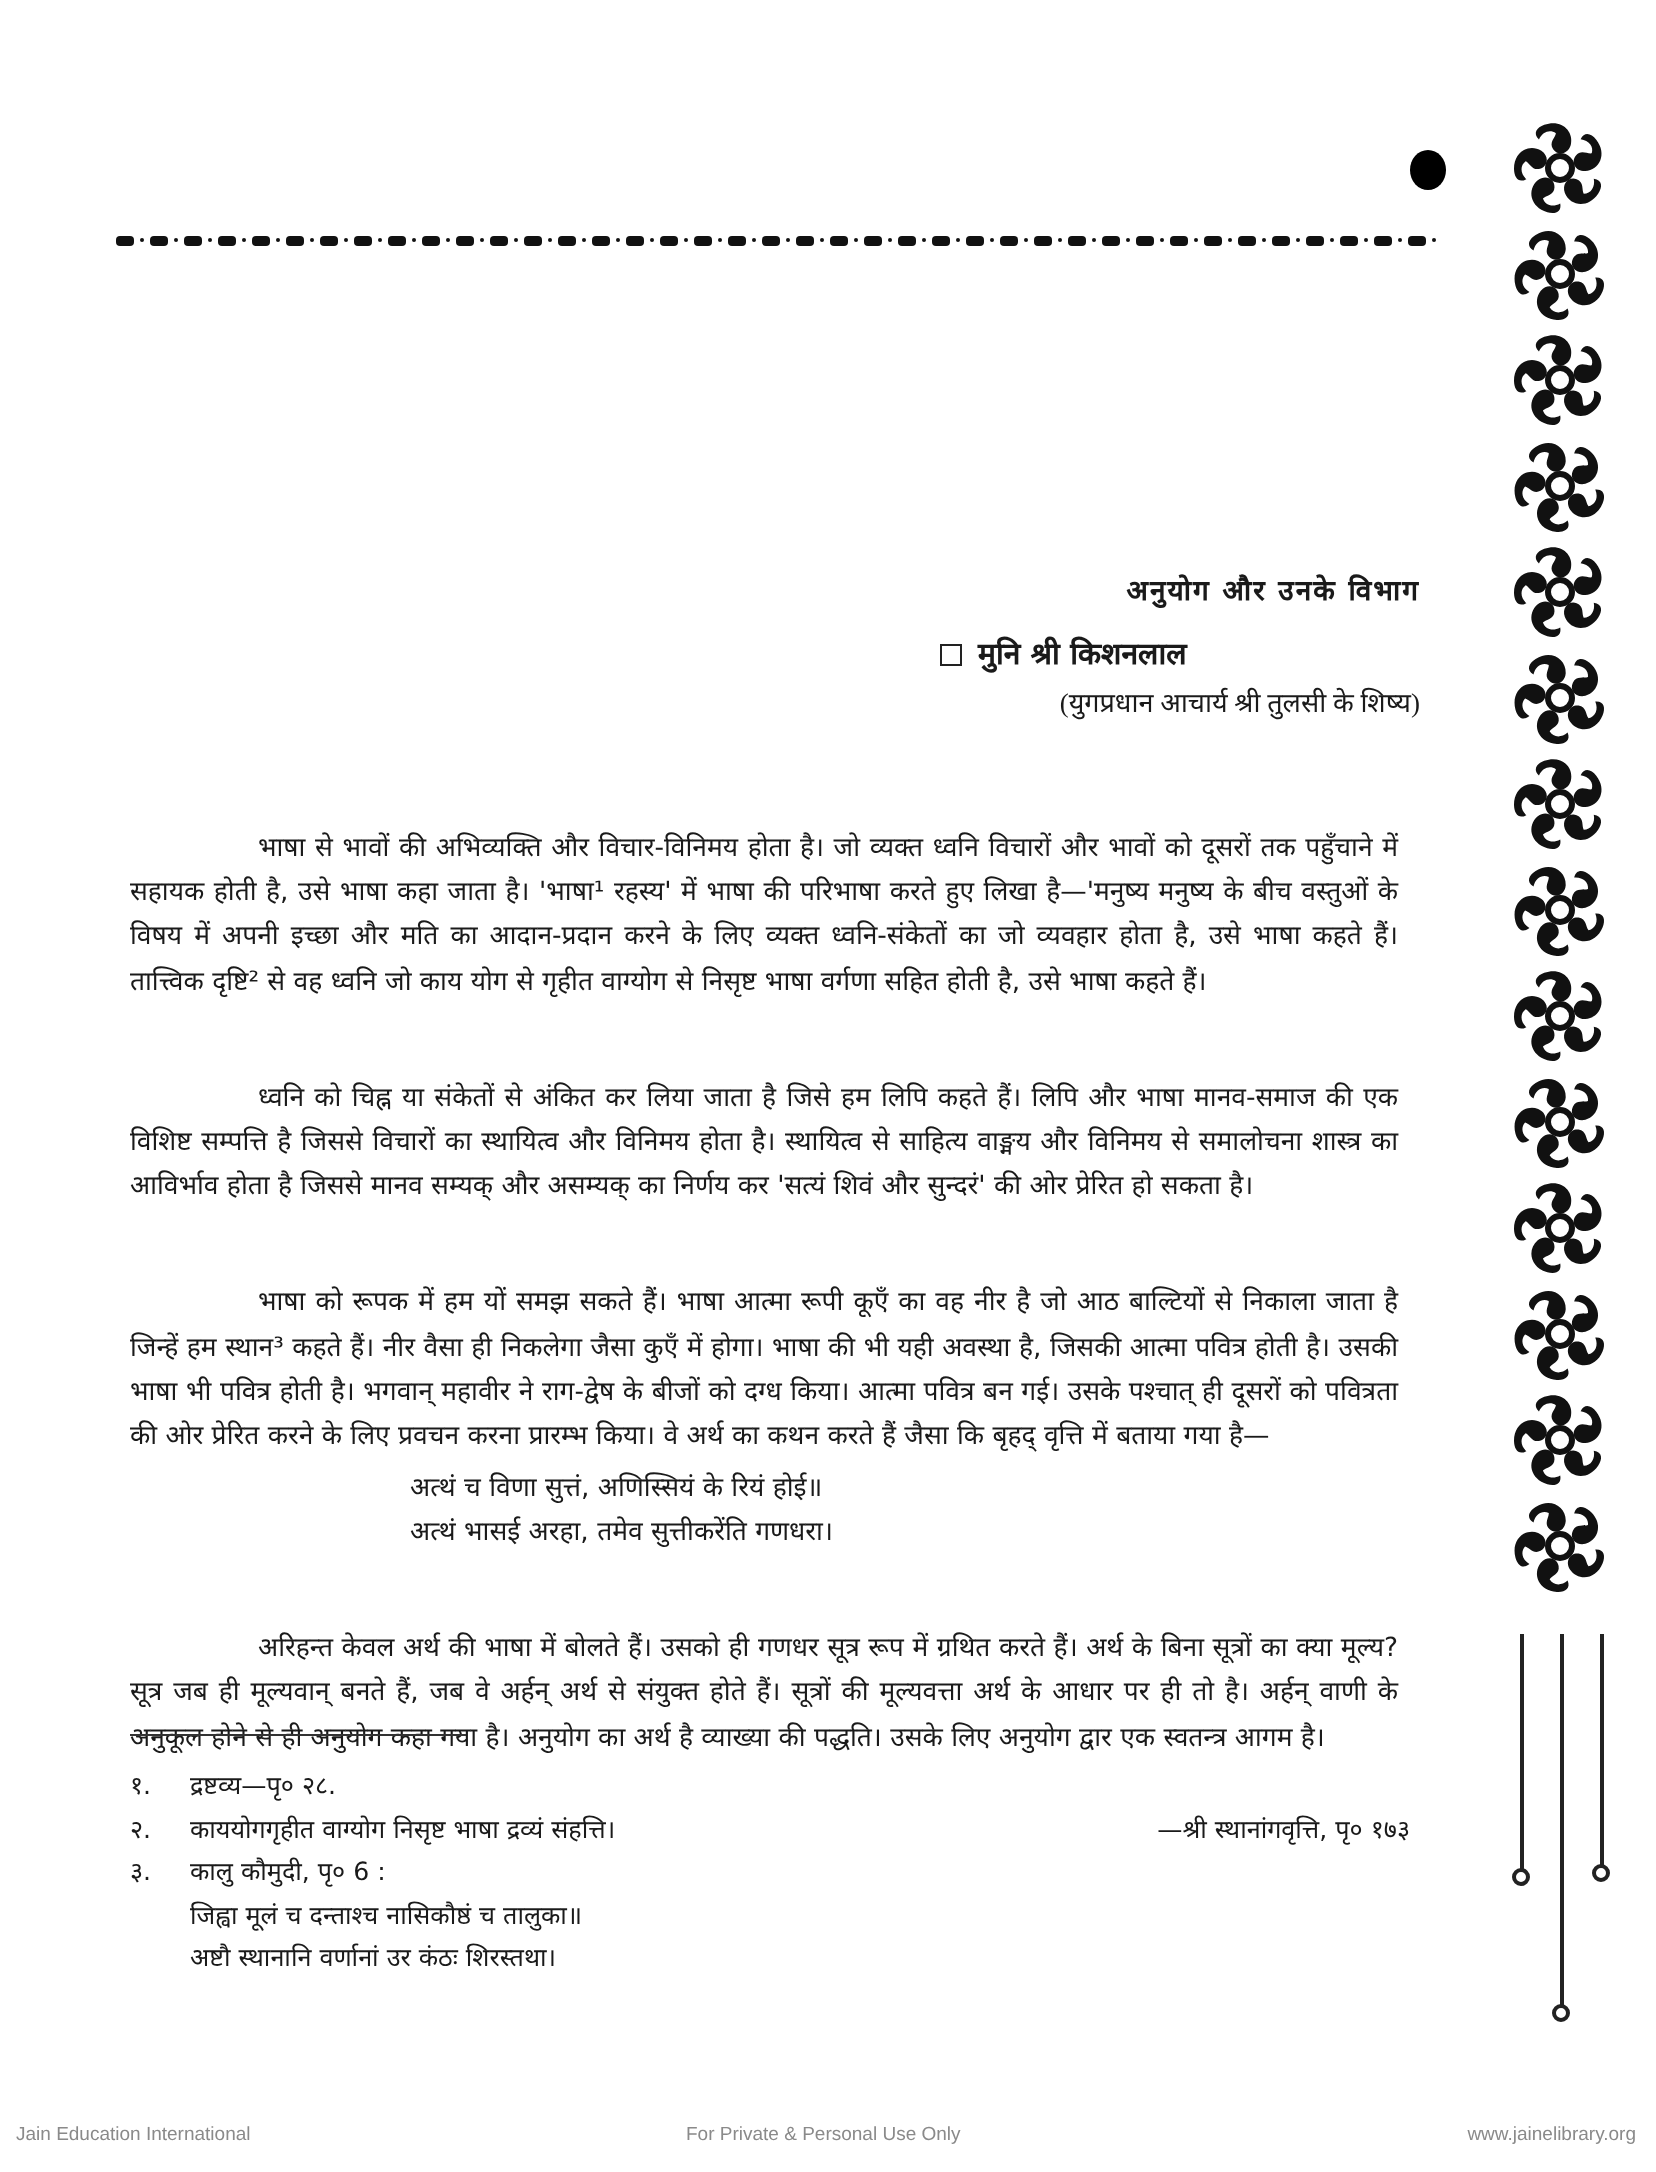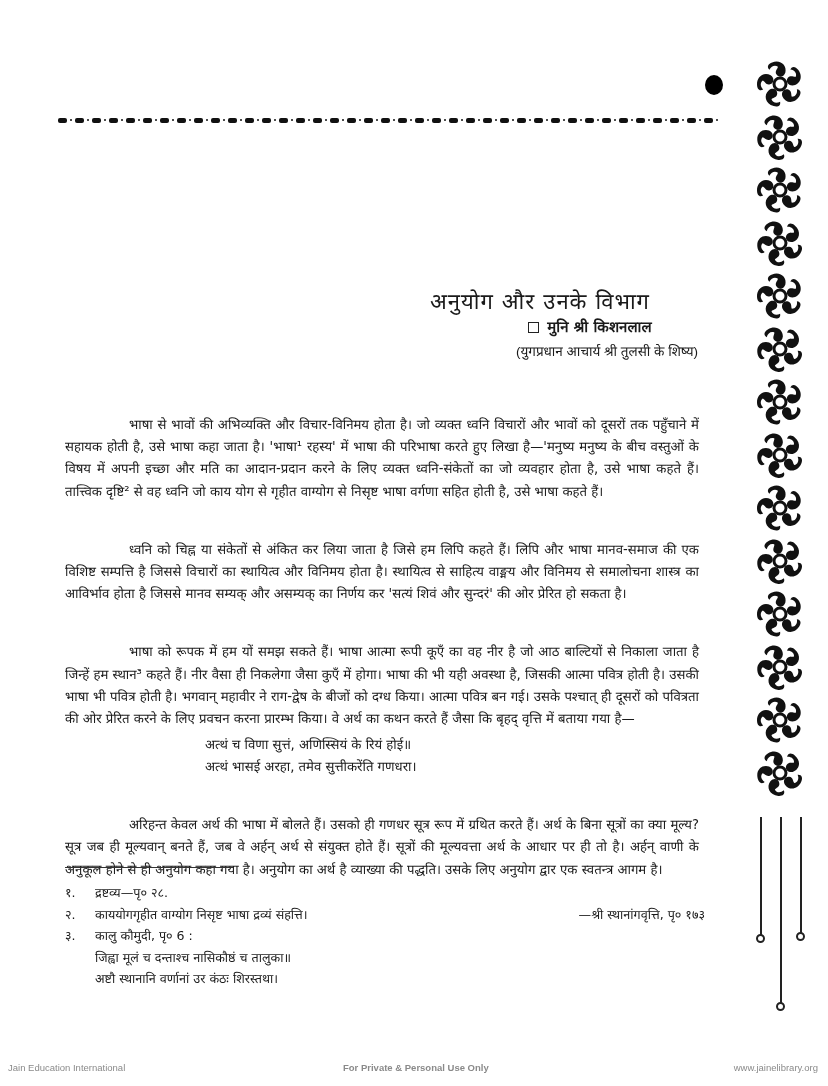--- a/index.html
+++ b/index.html
@@ -18,24 +18,24 @@
 
   
   .border-col { position: absolute; left: 750px; top: 58px; width: 60px; height: 760px; }
   .medallion { width: 52px; height: 52px; margin: 0 0 1px 4px; position: relative; }
   .medallion svg { width: 52px; height: 52px; display: block; }
   .stems { position: absolute; left: 760px; top: 817px; width: 60px; height: 200px; }
   .stem { position: absolute; width: 2px; background: #222; }
   .ring { position: absolute; width: 9px; height: 9px; border: 2px solid #222; border-radius: 50%; background: #fff; }
 
   
-  .title { position: absolute; left: 430px; top: 285px; width: 280px; font-size: 22px; font-weight: normal; font-family: "DejaVu Sans", sans-serif; letter-spacing: 1px; }
-  .author { position: absolute; left: 470px; top: 316px; width: 240px; text-align: center; font-size: 15px; font-weight: bold; font-family: "DejaVu Sans", sans-serif; }
+  .title { position: absolute; left: 430px; top: 285px; width: 280px; text-align: right; font-size: 14px; font-weight: bold; font-family: "DejaVu Sans", sans-serif; letter-spacing: 1px; }
+  .author { position: absolute; left: 470px; top: 316px; width: 240px; text-align: left; font-size: 15px; font-weight: bold; font-family: "DejaVu Sans", sans-serif; }
   .author .box { display: inline-block; width: 11px; height: 11px; border: 1.5px solid #222; margin-right: 8px; vertical-align: -1px; }
-  .affil { position: absolute; left: 408px; top: 342px; width: 290px; text-align: right; font-size: 13.5px; font-family: Liberation Sans, sans-serif; }
+  .affil { position: absolute; left: 420px; top: 342px; width: 290px; text-align: right; font-size: 13.5px; font-family: Liberation Serif, serif; }
 
   
   .body { position: absolute; left: 65px; top: 378px; width: 634px; font-size: 13.2px; line-height: 22.2px; text-align: justify; font-family: "DejaVu Sans", sans-serif; }
   .para { text-indent: 64px; margin-bottom: 4px; margin-top: 36px; }
   .verse { padding-left: 140px; line-height: 22px; margin-bottom: 6px; }
   .verse div { text-indent: 0; }
 
   .fn-rule { position: absolute; left: 65px; top: 867px; width: 168px; height: 1px; background: #333; }
 
   .footnotes { position: absolute; left: 65px; top: 882px; width: 640px; font-size: 12.6px; line-height: 21.5px; font-family: "DejaVu Sans", sans-serif; }
@@ -320,16 +320,16 @@
     <div class="fn">
       <span class="num">३.</span>
       <span class="txt">कालु कौमुदी, पृ० 6 :</span>
     </div>
     <div class="fn-cont">जिह्वा मूलं च दन्ताश्च नासिकौष्ठं च तालुका॥</div>
     <div class="fn-cont">अष्टौ स्थानानि वर्णानां उर कंठः शिरस्तथा।</div>
   </div>
 
   <div class="pfooter">
     <span style="left:8px;">Jain Education International</span>
-    <span style="left:343px;font-weight:bold;">For Private &amp; Personal Use Only</span>
+    <span style="left:343px;">For Private &amp; Personal Use Only</span>
     <span style="right:10px;">www.jainelibrary.org</span>
   </div>
 </div>
 
 </body></html>

